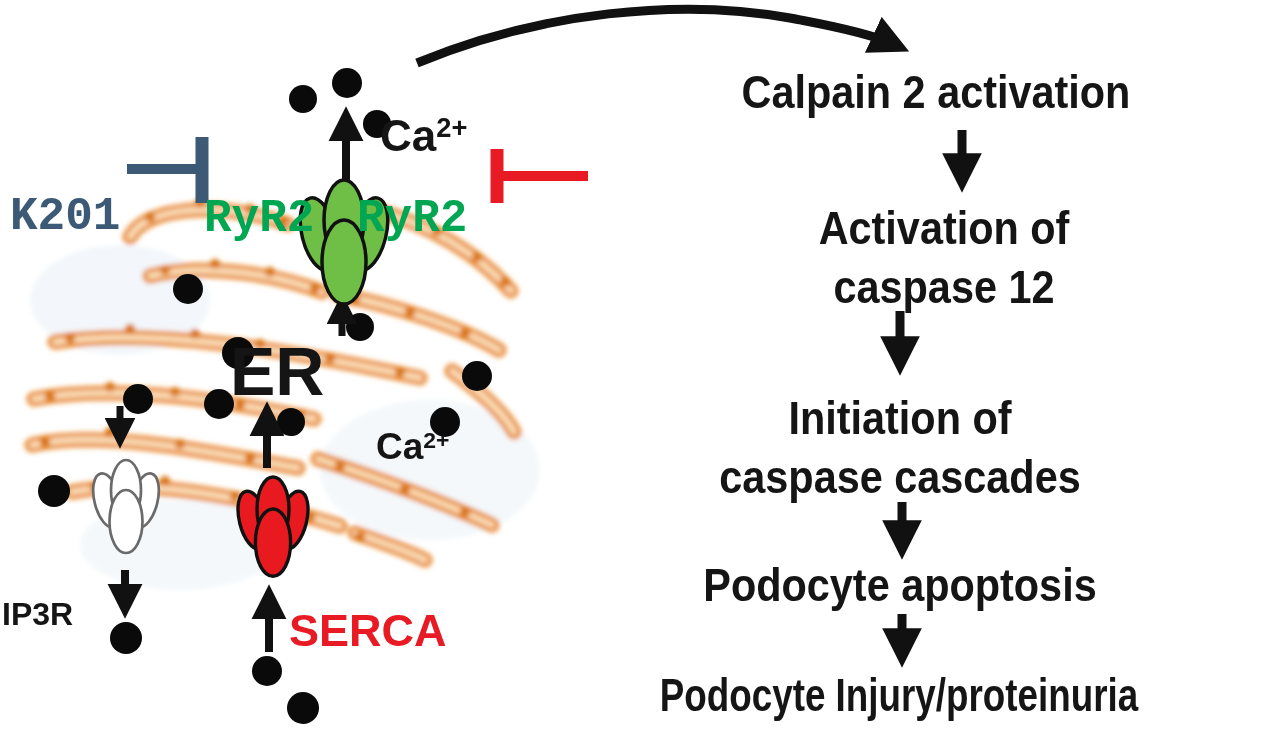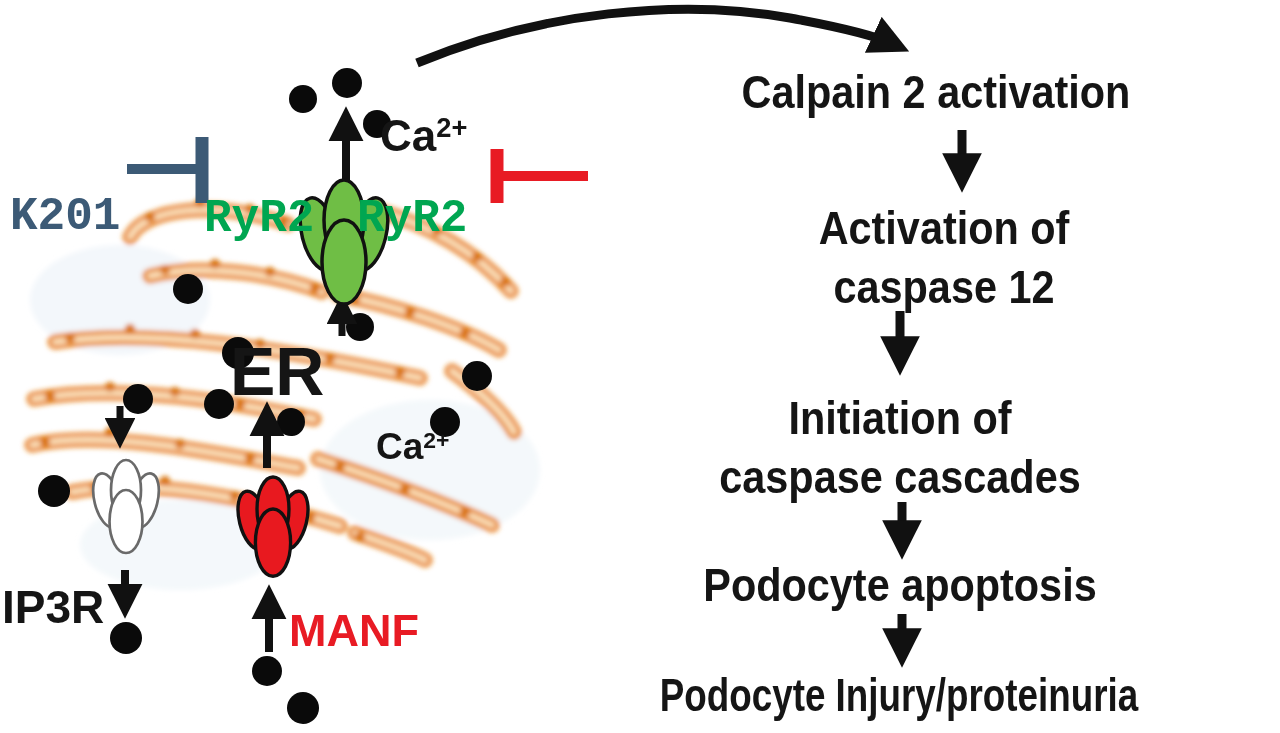--- a/index.html
+++ b/index.html
@@ -161,22 +161,22 @@
   <div class="lbl" style="left:380px;top:70px;font-size:44px">
     <span>Ca</span><span class="sup">2+</span>
   </div>
 
   <div class="lbl" style="left:230px;top:293px;font-size:68px">ER</div>
 
   <div class="lbl" style="left:376px;top:384px;font-size:37px">
     <span>Ca</span><span class="sup">2+</span>
   </div>
 
-  <div class="lbl" style="left:2px;top:540px;font-size:46px">IP3R</div>
-  <div class="lbl c-red" style="left:289px;top:564px;font-size:45px">MANF</div>
+  <div class="lbl" style="left:2px;top:554px;font-size:32px">IP3R</div>
+  <div class="lbl c-red" style="left:289px;top:564px;font-size:45px">SERCA</div>
 
   <div class="step" style="left:936px;top:63px">
     <div>Calpain 2 activation</div>
   </div>
   <div class="step" style="left:944px;top:199px">
     <div>Activation of</div>
     <div>caspase 12</div>
   </div>
   <div class="step" style="left:900px;top:389px">
     <div>Initiation of</div>

